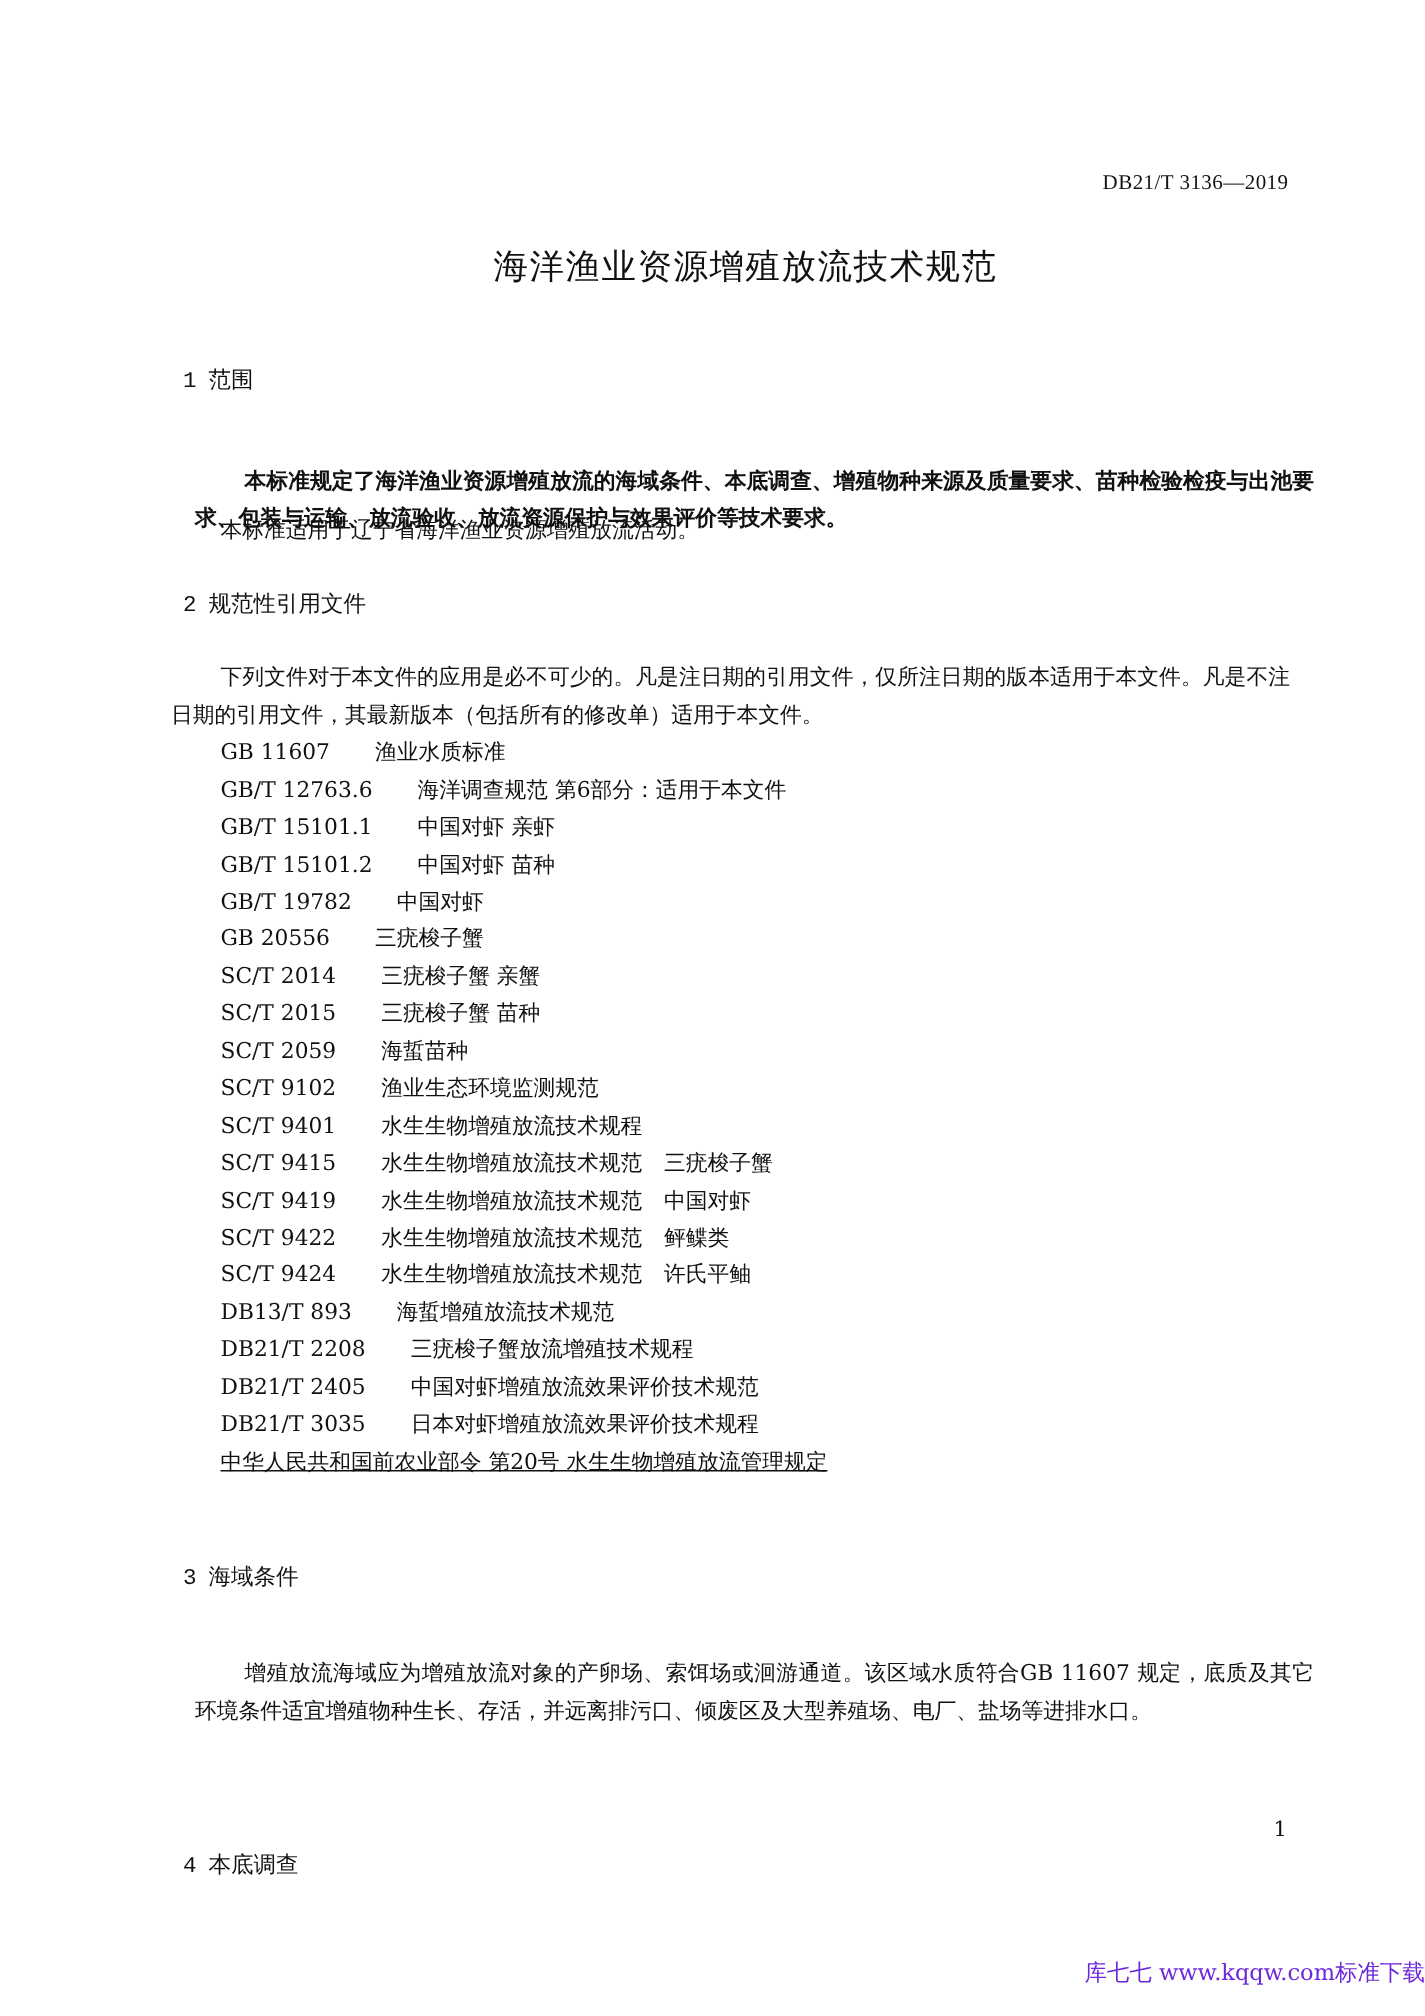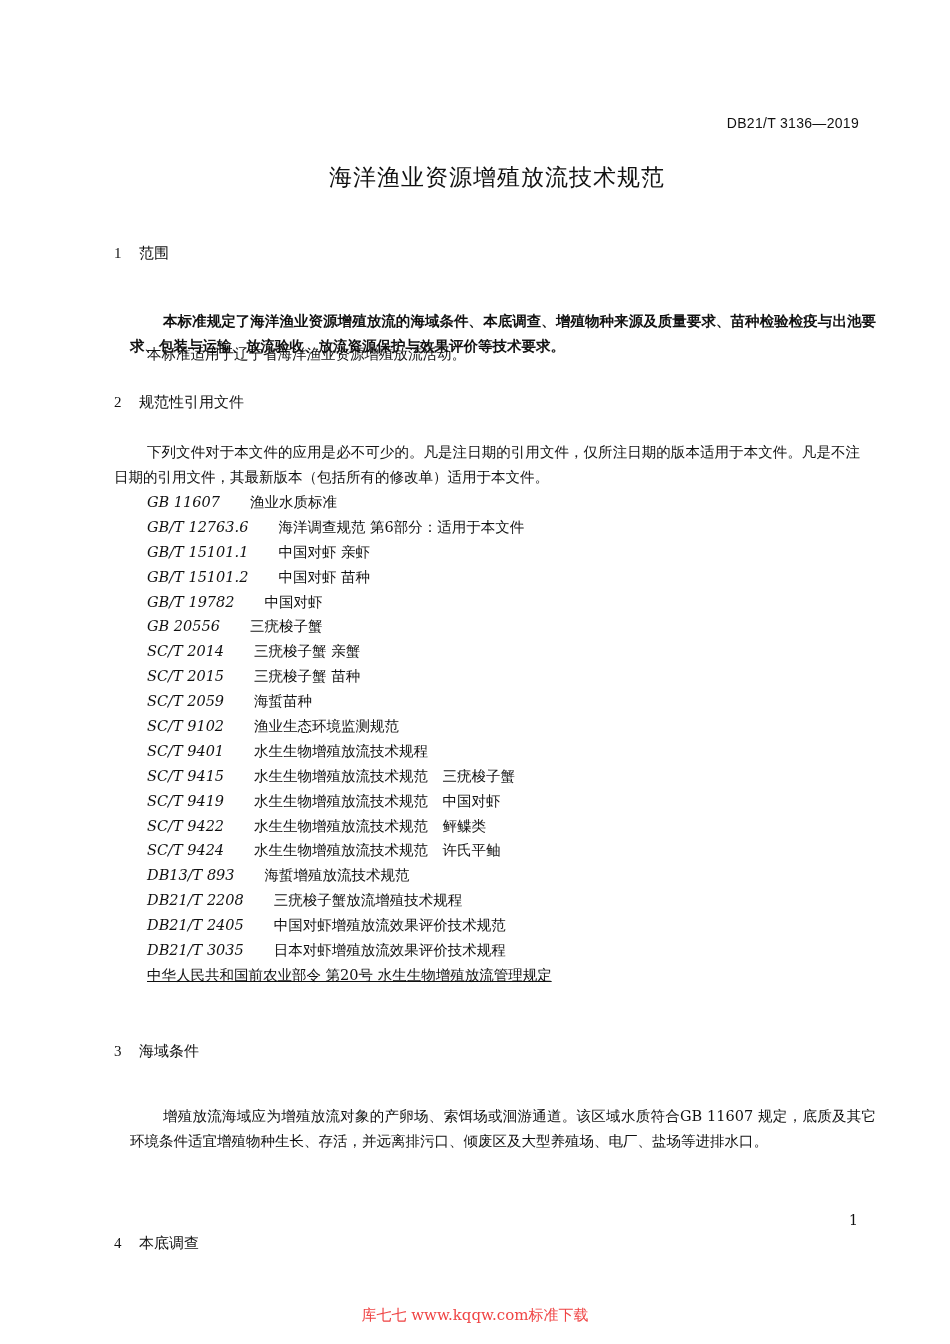--- a/index.html
+++ b/index.html
@@ -4,49 +4,50 @@
   <style>
     html, body { margin: 0; padding: 0; background: #ffffff; }
     body {
       width: 950px; height: 1344px; position: relative; overflow: hidden;
       font-family: "DejaVu Serif", "Liberation Serif", serif;
       color: #111111;
     }
     .page { position: absolute; left: 0; top: 0; width: 950px; height: 1344px; }
     .doc-code {
       position: absolute; right: 91px; top: 115px;
-      font-family: Liberation Sans, sans-serif;
+      font-family: Liberation Serif, serif;
       font-size: 14px; letter-spacing: 0.3px;
     }
     .doc-title {
       position: absolute; left: 0; right: 0; top: 162px; text-align: center;
       font-family: "DejaVu Sans", "Liberation Sans", sans-serif;
       font-size: 23px; letter-spacing: 1px; padding-left: 44px;
     }
     .heading {
       position: absolute; left: 114px;
-      font-family: Liberation Serif, serif;
+      font-family: Liberation Mono, monospace;
       font-size: 15px;
+      text-align: center;
     }
     .heading .num { display: inline-block; width: 25px; }
     .para {
       position: absolute; left: 114px; width: 746px;
       font-size: 14.5px; line-height: 25px;
       text-indent: 33px; text-align: justify;
     }
     .ref-list { position: absolute; left: 147px; top: 490px; margin: 0; padding: 0; list-style: none; }
     .ref-item { height: 24.9px; line-height: 24.9px; font-size: 14.5px; white-space: pre; }
-    .ref-code { display: inline-block; font-family: "DejaVu Serif", "Liberation Serif", serif; font-style: italic; }
+    .ref-code { display: inline-block; font-family: "DejaVu Serif", "Liberation Serif", serif; }
     .ref-title { margin-left: 30px; }
     .page-number {
       position: absolute; right: 92px; top: 1212px; font-size: 14px;
     }
     .footer {
-      position: absolute; left: 0; right: 0; top: 1306px; text-align: center;
-      font-size: 15px; color: #ef4444;
+      position: absolute; left: 0; right: 0; top: 1306px; text-align: right;
+      font-size: 15px; color: #6d28d9;
     }
   </style>
 </head>
 <body>
 
 <div class="page">
 
   <div class="doc-code">DB21/T 3136—2019</div>
   <div class="doc-title">海洋渔业资源增殖放流技术规范</div>
 

